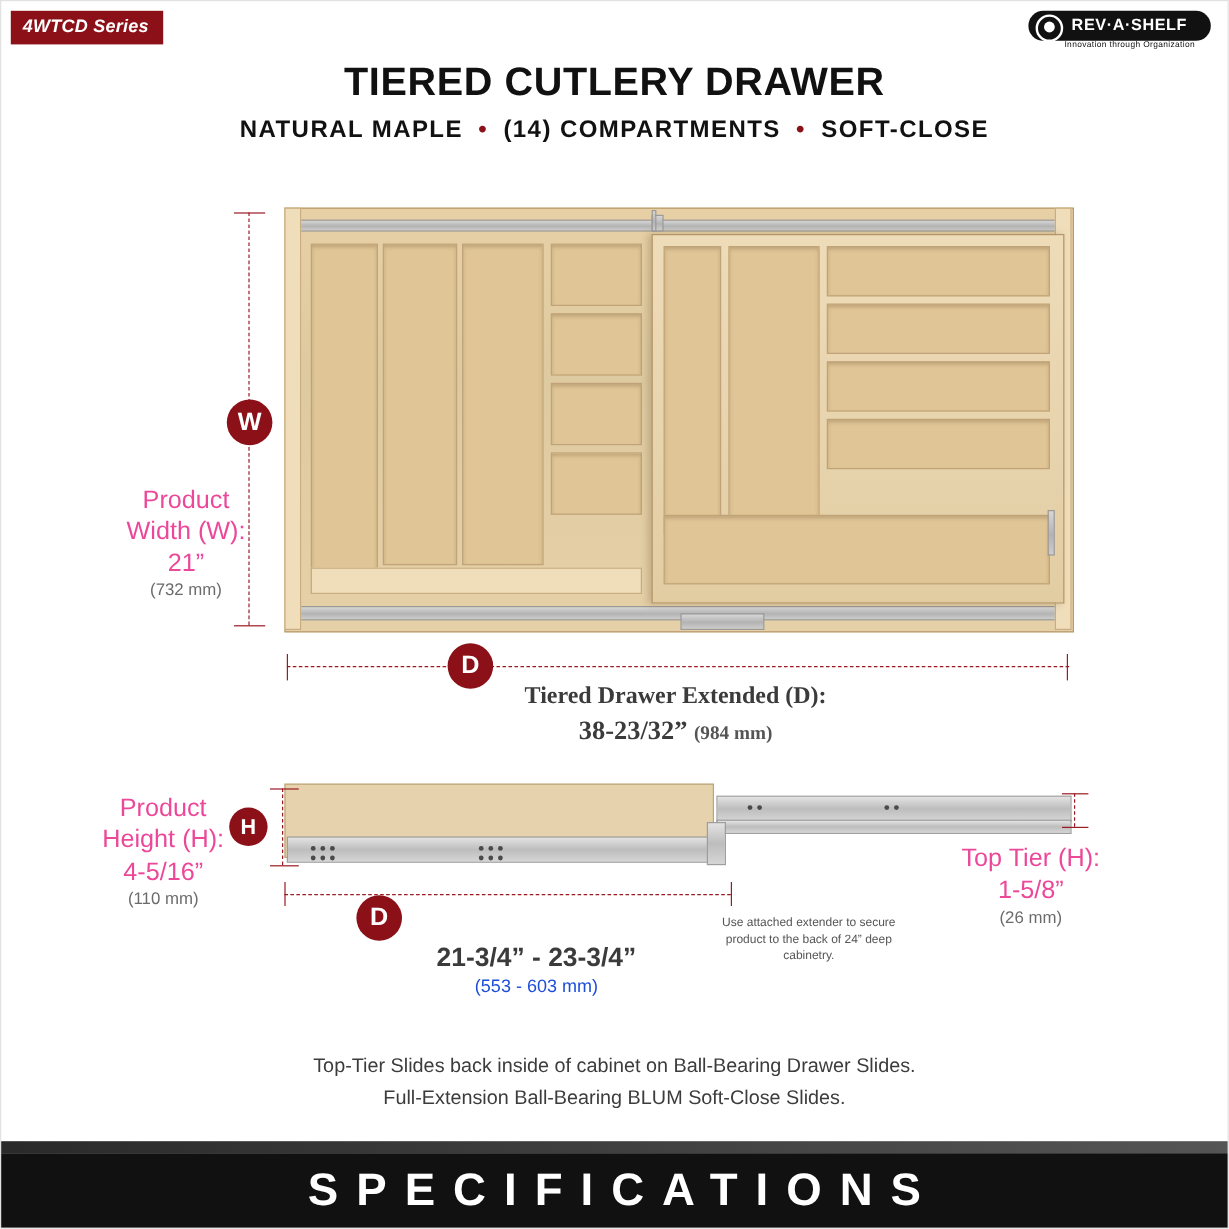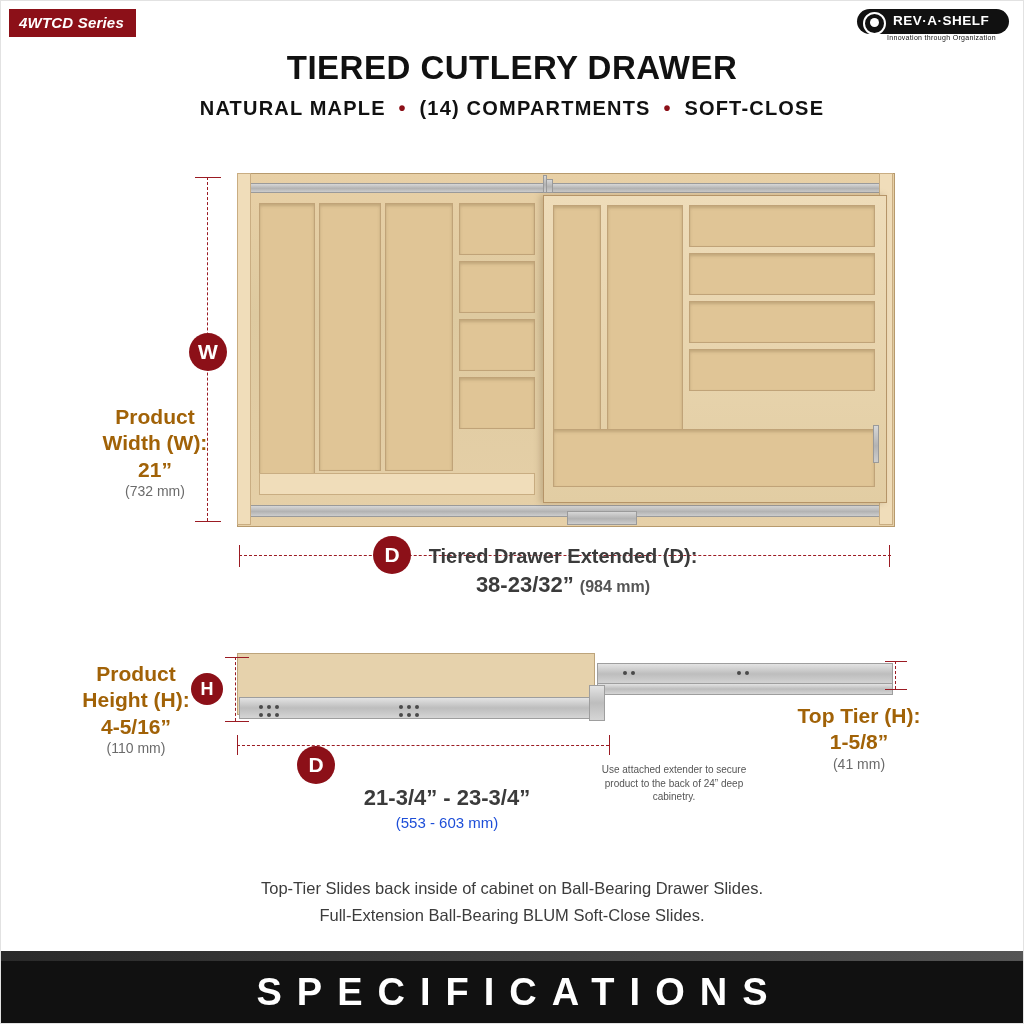--- a/index.html
+++ b/index.html
@@ -188,22 +188,22 @@
   }
 
   .label-block {
     position: absolute;
     color: #4a4a4a;
     text-align: center;
     line-height: 1.25;
   }
   .label-block .big {
     font-size: 21px;
-    font-weight: bold;
-    color: #a16207;
+    font-weight: normal;
+    color: #ec4899;
   }
   .label-block .sm {
     font-size: 14px;
     color: #6b6b6b;
   }
 
   .caption-center {
     position: absolute;
     text-align: center;
     color: #3b3b3b;
@@ -351,21 +351,21 @@
     <div class="badge-circle" style="left:136px; top:363px;">D</div>
   </div>
 
   <div class="label-block" style="left:84px; top:403px; width:140px;">
     <div class="big">Product</div>
     <div class="big">Width (W):</div>
     <div class="big">21”</div>
     <div class="sm">(732 mm)</div>
   </div>
 
-  <div class="caption-center" style="left:312px; top:544px; width:500px;">
+  <div class="caption-center" style="left:312px; top:568px; width:500px;font-family:Liberation Serif, serif;">
     <div class="l1">Tiered Drawer Extended (D):</div>
     <div class="l2">
       <span>38-23/32”</span>
       <span class="mm">(984 mm)</span>
     </div>
   </div>
 
   <div class="side-wrap">
     <div class="side-body"></div>
     <div class="side-slide" style="left:2px; top:44px; width:356px; height:22px;"></div>
@@ -408,21 +408,21 @@
   <div class="label-block" style="left:60px; top:660px; width:150px;">
     <div class="big">Product</div>
     <div class="big">Height (H):</div>
     <div class="big">4-5/16”</div>
     <div class="sm">(110 mm)</div>
   </div>
 
   <div class="label-block" style="left:758px; top:702px; width:200px;">
     <div class="big">Top Tier (H):</div>
     <div class="big">1-5/8”</div>
-    <div class="sm">(41 mm)</div>
+    <div class="sm">(26 mm)</div>
   </div>
 
   <div class="caption-center" style="left:268px; top:780px; width:356px;">
     <div class="l2">21-3/4” - 23-3/4”</div>
     <div class="sm" style="font-size:15px;color:#1d4ed8;margin-top:3px;">(553 - 603 mm)</div>
   </div>
 
   <div class="note" style="left:598px; top:762px;">Use attached extender to secure product to the back of 24” deep cabinetry.</div>
 
   <div class="footer-lines">

